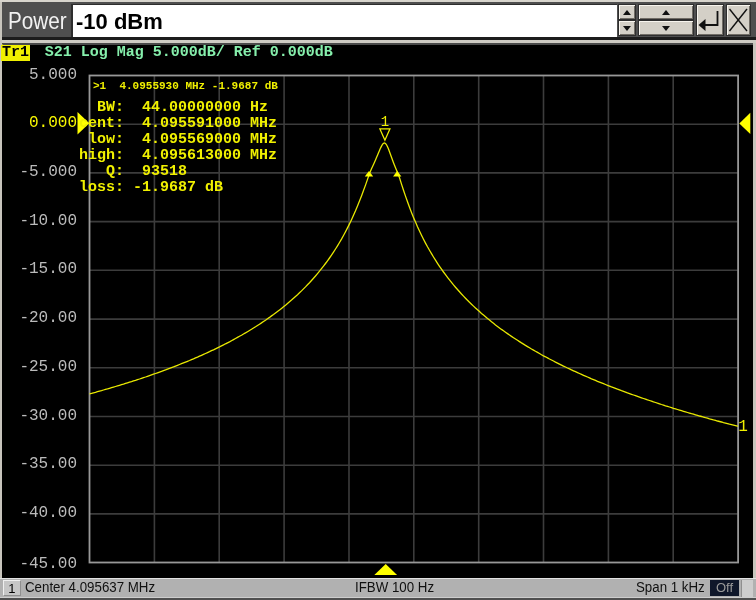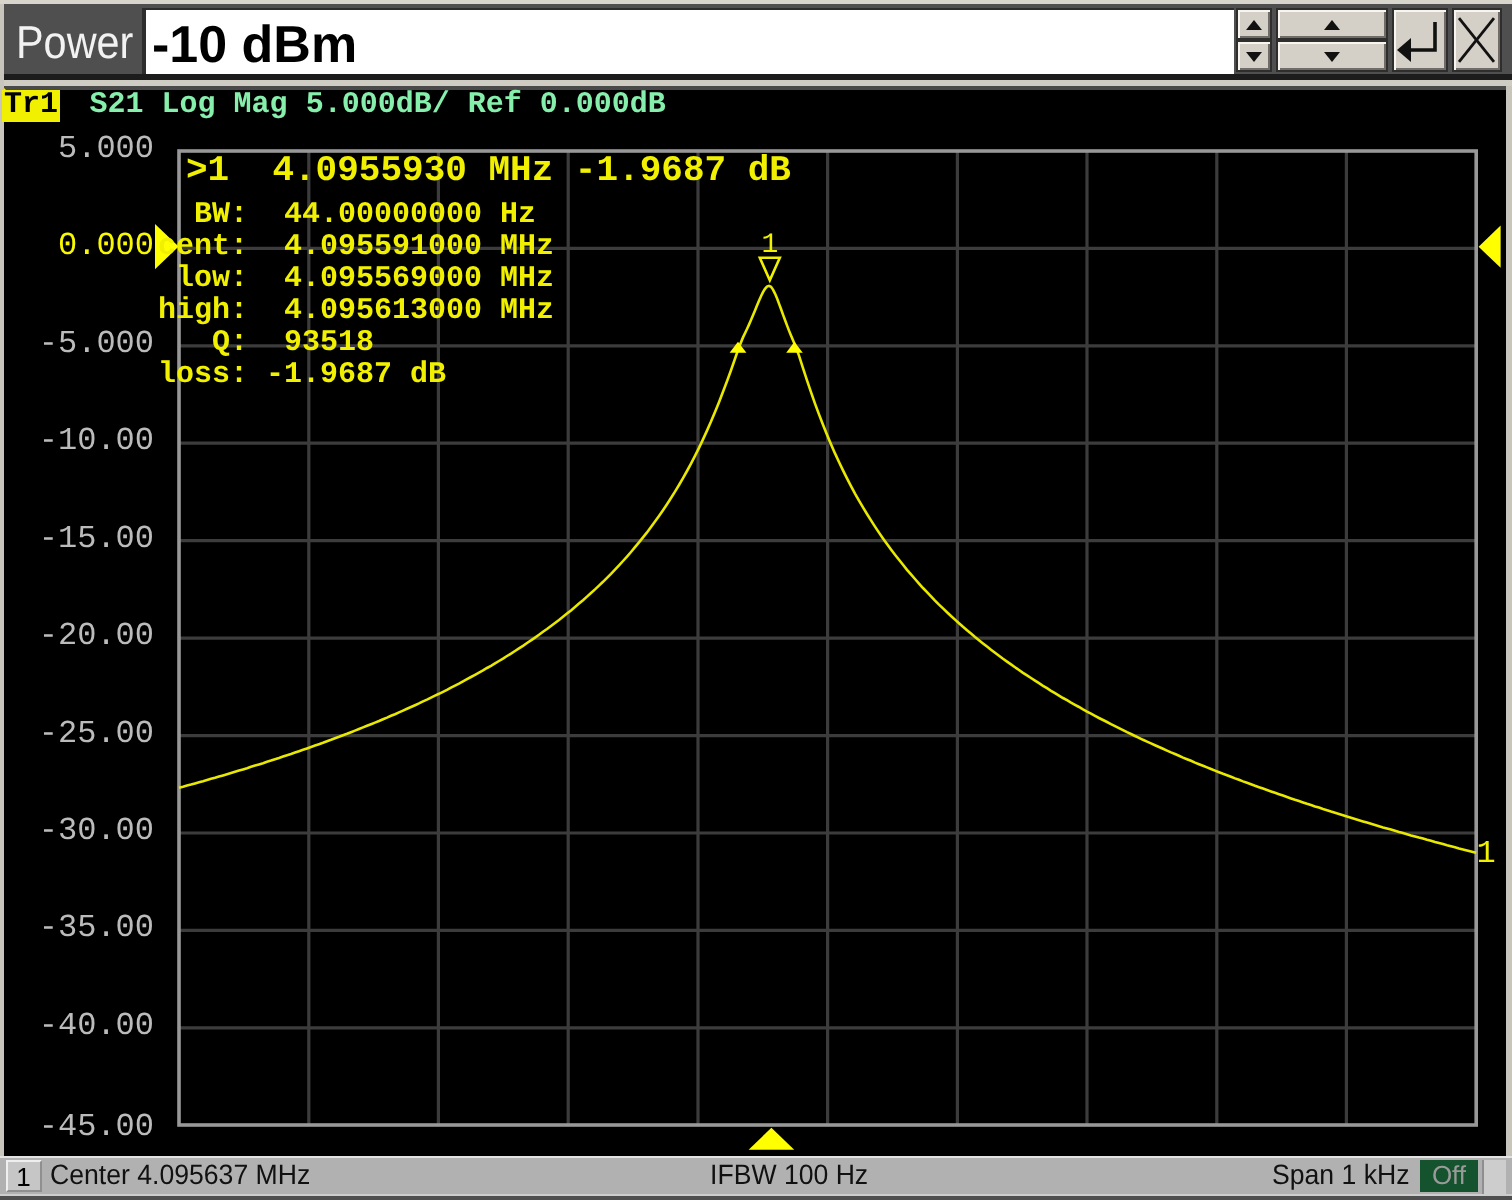--- a/index.html
+++ b/index.html
@@ -16,21 +16,21 @@
 <div class="abs" style="left:0;top:37px;width:756px;height:2.5px;background:#1c1c1c;"></div>
 <div class="abs" style="left:0;top:39.5px;width:756px;height:3.5px;background:#cfccc4;"></div>
 <div class="abs" style="left:0;top:43px;width:756px;height:1.5px;background:#4a4a4a;"></div>
 
 <div class="abs" style="left:0;top:2px;width:1.5px;height:576px;background:#c8c5bd;"></div>
 <div class="abs" style="left:752.5px;top:43px;width:3.5px;height:535px;background:#c8c5bd;"></div>
 
 <div class="abs" style="left:8px;top:9px;width:70px;height:24px;color:#f2f2f2;font-size:23px;line-height:24px;transform:scaleX(0.90);transform-origin:0 0;">Power</div>
 
 <div class="abs" style="left:70.5px;top:3.5px;width:546px;height:33px;background:#fff;border-left:2px solid #2d2d2d;border-top:1px solid #2d2d2d;"></div>
-<div class="abs" style="left:76px;top:9px;color:#000;font-size:26px;font-weight:bold;line-height:26px;">-10 dBm</div>
+<div class="abs" style="left:76px;top:9px;color:#000;font-size:22px;font-weight:bold;line-height:26px;">-10 dBm</div>
 
 <div class="abs btn" style="left:617.5px;top:4px;width:18.5px;height:15.7px;"></div>
 <div class="abs btn" style="left:617.5px;top:20.4px;width:18.5px;height:15.7px;"></div>
 <div class="abs btn" style="left:638.2px;top:4px;width:55.7px;height:15.7px;"></div>
 <div class="abs btn" style="left:638.2px;top:20.4px;width:55.7px;height:15.7px;"></div>
 <div class="abs btn" style="left:696px;top:4px;width:27.8px;height:32px;"></div>
 <div class="abs btn" style="left:725.9px;top:4px;width:24.7px;height:32px;"></div>
 <style>
 .btn{background:#d4d0c7;border:1px solid #2e2e2e;box-shadow:inset 1px 1px 0 #f8f5ee, inset -1px -1px 0 #716d66;}
 .arrup{width:0;height:0;border-left:4px solid transparent;border-right:4px solid transparent;border-bottom:5px solid #111;}
@@ -90,30 +90,30 @@
 <polygon points="77.5,112 89.3,123.3 77.5,134.6" fill="#ffff00"></polygon>
 <polygon points="750.3,112.8 750.3,133.9 739.3,123.4" fill="#ffff00"></polygon>
 <polygon points="364.8,176.4 373.2,176.4 369,170.9" fill="#ffff00"></polygon>
 <polygon points="393.1,176.4 401.4,176.4 397.2,170.9" fill="#ffff00"></polygon>
 <polygon points="374.3,574.9 397.1,574.9 385.7,563.9" fill="#ffff00"></polygon>
 <polygon points="379.9,128.9 389.9,128.9 384.9,140.2" fill="none" stroke="#f0f000" stroke-width="1.3"></polygon>
 <text x="384.9" y="125.8" text-anchor="middle" fill="#f0f000" font-size="14">1</text>
 <text x="738.3" y="430.8" fill="#f0f000" font-size="16">1</text>
 </svg>
 
-<pre class="abs" style="left:93px;top:78.5px;font-size:18px;line-height:15.9px;color:#f0f000;font-weight:bold;">&gt;1  4.0955930 MHz -1.9687 dB</pre>
+<pre class="abs" style="left:93px;top:78.5px;font-size:11px;line-height:15.9px;color:#f0f000;font-weight:bold;">&gt;1  4.0955930 MHz -1.9687 dB</pre>
 <pre class="abs" style="left:79px;top:100.3px;font-size:15px;line-height:15.9px;color:#f0f000;font-weight:bold;">  BW:  44.00000000 Hz
 cent:  4.095591000 MHz
  low:  4.095569000 MHz
 high:  4.095613000 MHz
    Q:  93518
 loss: -1.9687 dB</pre>
 
 <div class="abs" style="left:0;top:577.5px;width:756px;height:1.5px;background:#e2e2e2;"></div>
 <div class="abs" style="left:0;top:579px;width:756px;height:17.5px;background:#b1b1b1;"></div>
 <div class="abs" style="left:0;top:596.5px;width:756px;height:1.5px;background:#cdcdcd;"></div>
 <div class="abs" style="left:0;top:598px;width:756px;height:2px;background:#4f4f4f;"></div>
 <div class="abs" style="left:3px;top:579.5px;width:17.5px;height:16.5px;background:#c6c6c6;border-top:1px solid #efefef;border-left:1px solid #efefef;border-right:1px solid #8f8f8f;border-bottom:1px solid #8f8f8f;color:#000;font-size:13px;line-height:15px;text-align:center;">1</div>
 <div class="abs" style="left:25px;top:578.6px;color:#111;font-size:14px;line-height:17px;transform:scaleX(0.95);transform-origin:0 0;">Center 4.095637 MHz</div>
 <div class="abs" style="left:355px;top:578.6px;color:#111;font-size:14px;line-height:17px;transform:scaleX(0.95);transform-origin:0 0;">IFBW 100 Hz</div>
 <div class="abs" style="left:636px;top:578.6px;color:#111;font-size:14px;line-height:17px;transform:scaleX(0.95);transform-origin:0 0;">Span 1 kHz</div>
-<div class="abs" style="left:710px;top:580px;width:29px;height:16px;background:#14532d;color:#9a9a9a;font-size:13px;line-height:16px;text-align:center;">Off</div>
+<div class="abs" style="left:710px;top:580px;width:29px;height:16px;background:#0f172a;color:#9a9a9a;font-size:13px;line-height:16px;text-align:center;">Off</div>
 <div class="abs" style="left:740.5px;top:579.5px;width:12px;height:17px;background:#cdcdcd;border-left:1px solid #8f8f8f;"></div>
 
 </body></html>

